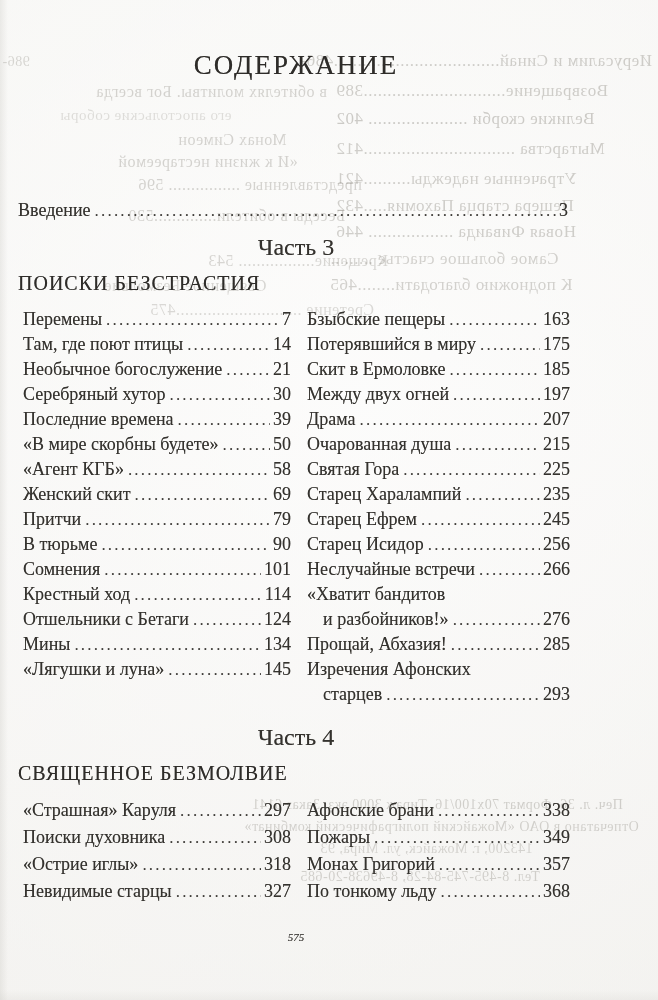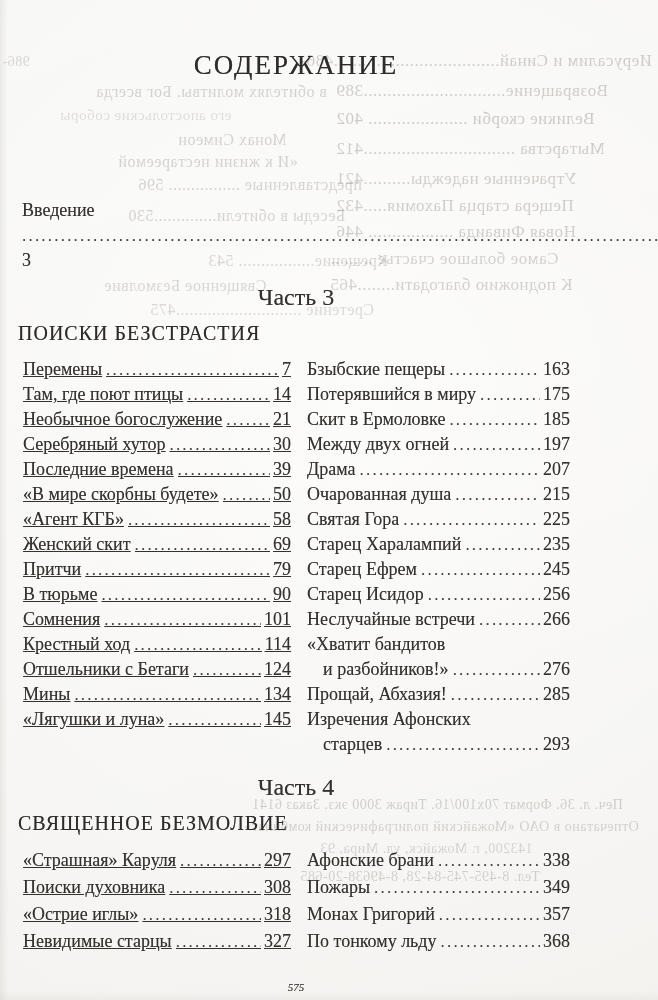--- a/index.html
+++ b/index.html
@@ -36,29 +36,29 @@
     flex:1;overflow:hidden;white-space:nowrap;
     margin:0 3px 0 4px;min-width:8px;
     color:#3d3b37;
   }
   .entry .leader::after{
     content:"....................................................................................................";
     letter-spacing:2.2px;font-size:17px;
   }
   .entry .pg{white-space:nowrap;text-shadow:0 0 0.4px rgba(52,50,46,0.5);}
   .entry.indent{padding-left:16px;}
-  .intro-row{margin-top:117px;width:550px;flex-direction:column;}
+  .intro-row{margin-top:117px;width:550px;}
   .part-label{margin-top:11px;text-align:center;font-size:24px;text-shadow:0 0 0.4px rgba(52,50,46,0.5);}
   .section-heading{
     margin-top:11px;text-align:left;
     font-size:20px;letter-spacing:1px;color:#2e2c29;
     text-shadow:0 0 0.5px rgba(46,44,41,0.55);
   }
   .cols{display:flex;gap:16px;padding-left:5px;margin-top:12px;}
-  .col-left{flex:0 0 268px;min-width:0;text-decoration:underline;}
+  .col-left{flex:0 0 268px;min-width:0;}
   .col-right{flex:0 0 263px;min-width:0;}
   .cols.part4 .entry{line-height:27px;}
   .page-number{
     margin-top:26px;text-align:center;font-size:11px;color:#3a3834;
     text-shadow:0 0 0.4px rgba(52,50,46,0.5);
     font-style:italic;
   }
   
   .edge-shade-left{position:absolute;left:0;top:0;width:8px;height:100%;
     background:linear-gradient(90deg,rgba(190,188,182,0.25),rgba(190,188,182,0));}

